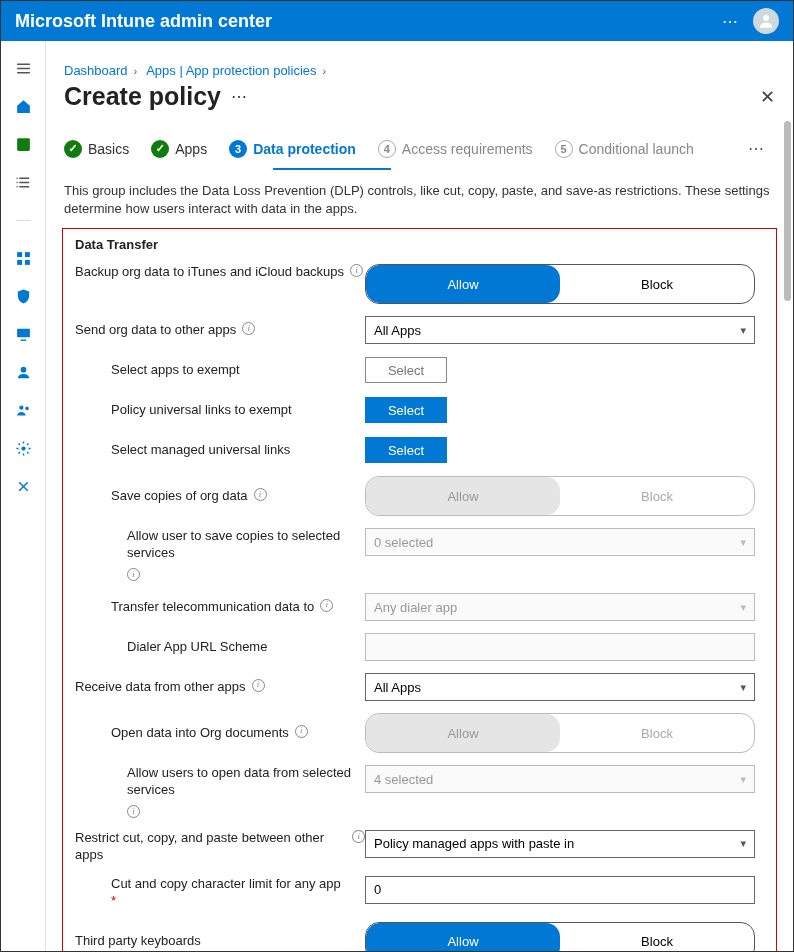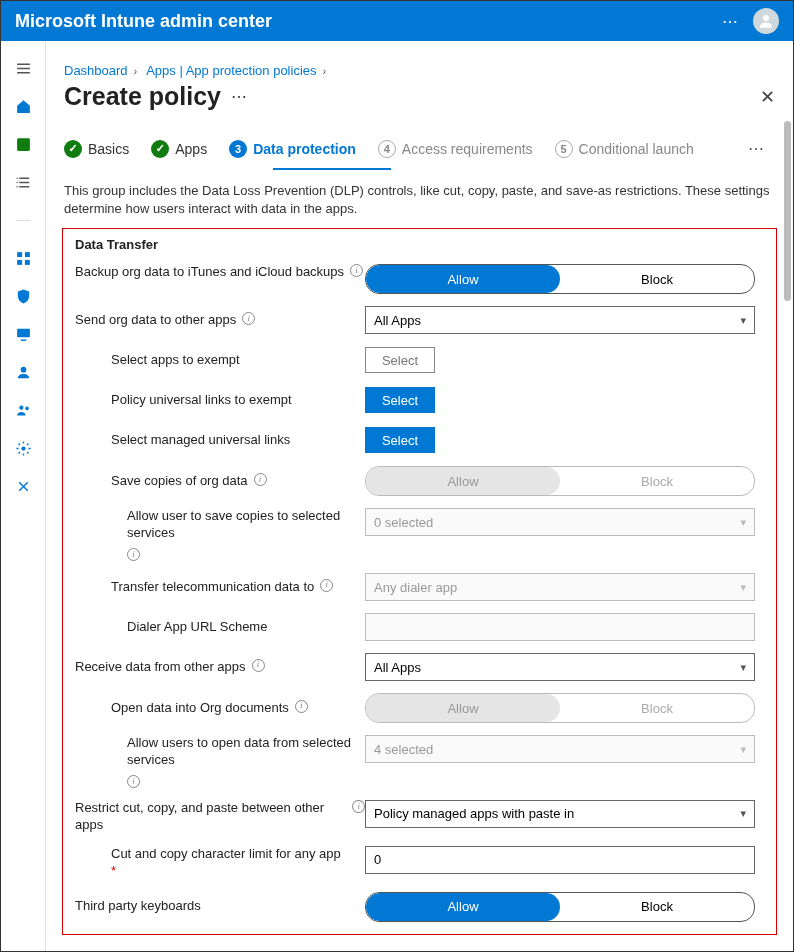--- a/index.html
+++ b/index.html
@@ -37,31 +37,31 @@
   .desc { font-size: 13px; color:#333; padding: 12px 18px 10px 18px; line-height:1.4; }
   .redbox { border: 1.5px solid #d40000; margin: 0 16px 8px 16px; padding: 8px 12px 12px 12px; }
   .section-h { font-weight: 700; font-size: 13px; color:#222; margin-bottom: 12px; }
   .row { display:flex; align-items:center; margin-bottom: 12px; min-height:28px; }
   .row.tall { align-items:flex-start; }
   .label { width: 290px; font-size: 13px; color:#222; display:flex; gap:6px; line-height:1.3; }
   .label.in1 { padding-left: 36px; width:290px; }
   .label.in2 { padding-left: 52px; width:290px;flex-direction:column; }
   .info-icon { display:inline-flex; width:13px; height:13px; border:1px solid #888; border-radius:50%; font-size:9px; color:#888; align-items:center; justify-content:center; font-style:italic; font-family:serif;}
   .control { flex: 1; }
-  .pill { display:flex; width: 100%; max-width: 390px; height:30px; border:1px solid #555; border-radius:14px; overflow:hidden; font-size:13px; }
+  .pill { display:flex; width: 100%; max-width: 390px; height:40px; border:1px solid #555; border-radius:14px; overflow:hidden; font-size:13px; }
   .pill-half { flex:1; display:flex; align-items:center; justify-content:center; cursor:pointer; }
   .pill-active { background:#0078d4; color:#fff; border-radius:14px; }
   .pill.disabled { border-color:#bbb; }
   .pill.disabled .pill-half { color:#aaa; }
   .pill.disabled .pill-active { background:#e5e5e5; color:#999; }
   .select { width:100%; max-width:390px; height:28px; border:1px solid #666; font-size:13px; padding: 0 8px; display:flex; align-items:center; justify-content:space-between; background:#fff; cursor:pointer; }
   .select.disabled { border-color:#bbb; color:#999; background:#fafafa; }
   .select .chev-d { font-size:11px; color:#555; }
   .select.disabled .chev-d { color:#bbb; }
-  .btn-select { width:70px; height:26px; border:1px solid #888; background:#fff; font-size:13px; color:#777; display:flex; align-items:center; justify-content:center; cursor:pointer;}
+  .btn-select { width:82px; height:26px; border:1px solid #888; background:#fff; font-size:13px; color:#777; display:flex; align-items:center; justify-content:center; cursor:pointer;}
   .btn-select.enabled { background:#0078d4; border-color:#0078d4; color:#fff; }
   .text-input { width:100%; max-width:390px; height:28px; border:1px solid #666; font-size:13px; padding:0 8px; }
   .text-input.disabled { border-color:#bbb; background:#fafafa; }
   .req { color:#d40000; }
   .footer { padding: 10px 18px 14px 18px; display:flex; gap:10px; }
   .btn { height:28px; padding:0 18px; font-size:13px; border:1px solid #666; background:#fff; cursor:pointer; }
   .btn.primary { background:#1d4ed8; border-color:#0078d4; color:#fff; }
 </style>
 </head>
 <body>

